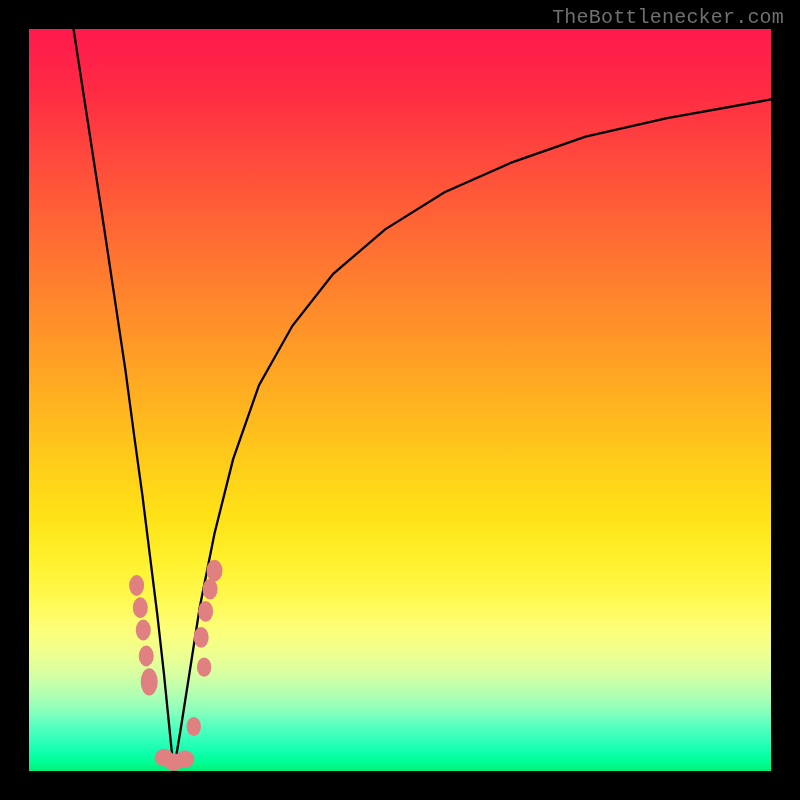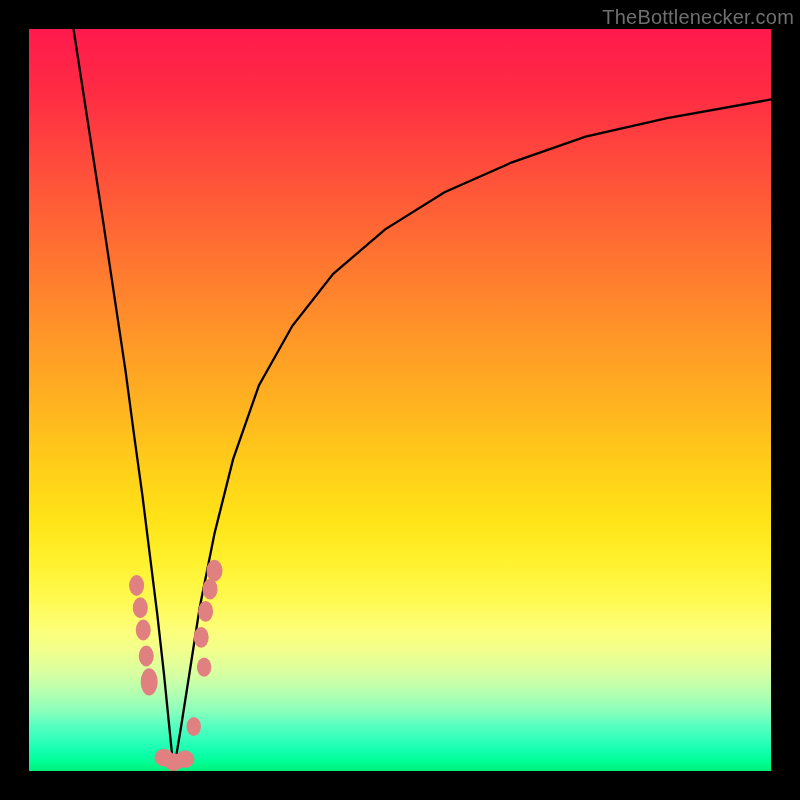--- a/index.html
+++ b/index.html
@@ -50,25 +50,26 @@
   .plot svg {
     position: absolute;
     inset: 0;
     width: 742px;
     height: 742px;
     overflow: visible;
   }
   .watermark {
     position: absolute;
     top: 6px;
-    right: 6px;
+    right: 16px;
     color: #6f6f6f;
     font-size: 20px;
     letter-spacing: 0.2px;
     user-select: none;
+    font-family: Liberation Mono, monospace;
   }
 </style>
 </head>
 <body>
 
 <div class="frame">
   <div class="plot">
     <svg viewBox="0 0 742 742">
       <g>
         <path id="curve-left" fill="none" stroke="#000000" stroke-width="2.3" stroke-linecap="round" d="M44.52 0.00 L59.36 96.46 L74.20 192.92 L85.33 267.12 L96.46 341.32 L105.36 408.10 L113.53 467.46 L120.95 526.82 L128.37 586.18 L135.04 645.54 L140.24 697.48 L144.69 742.00"></path>

